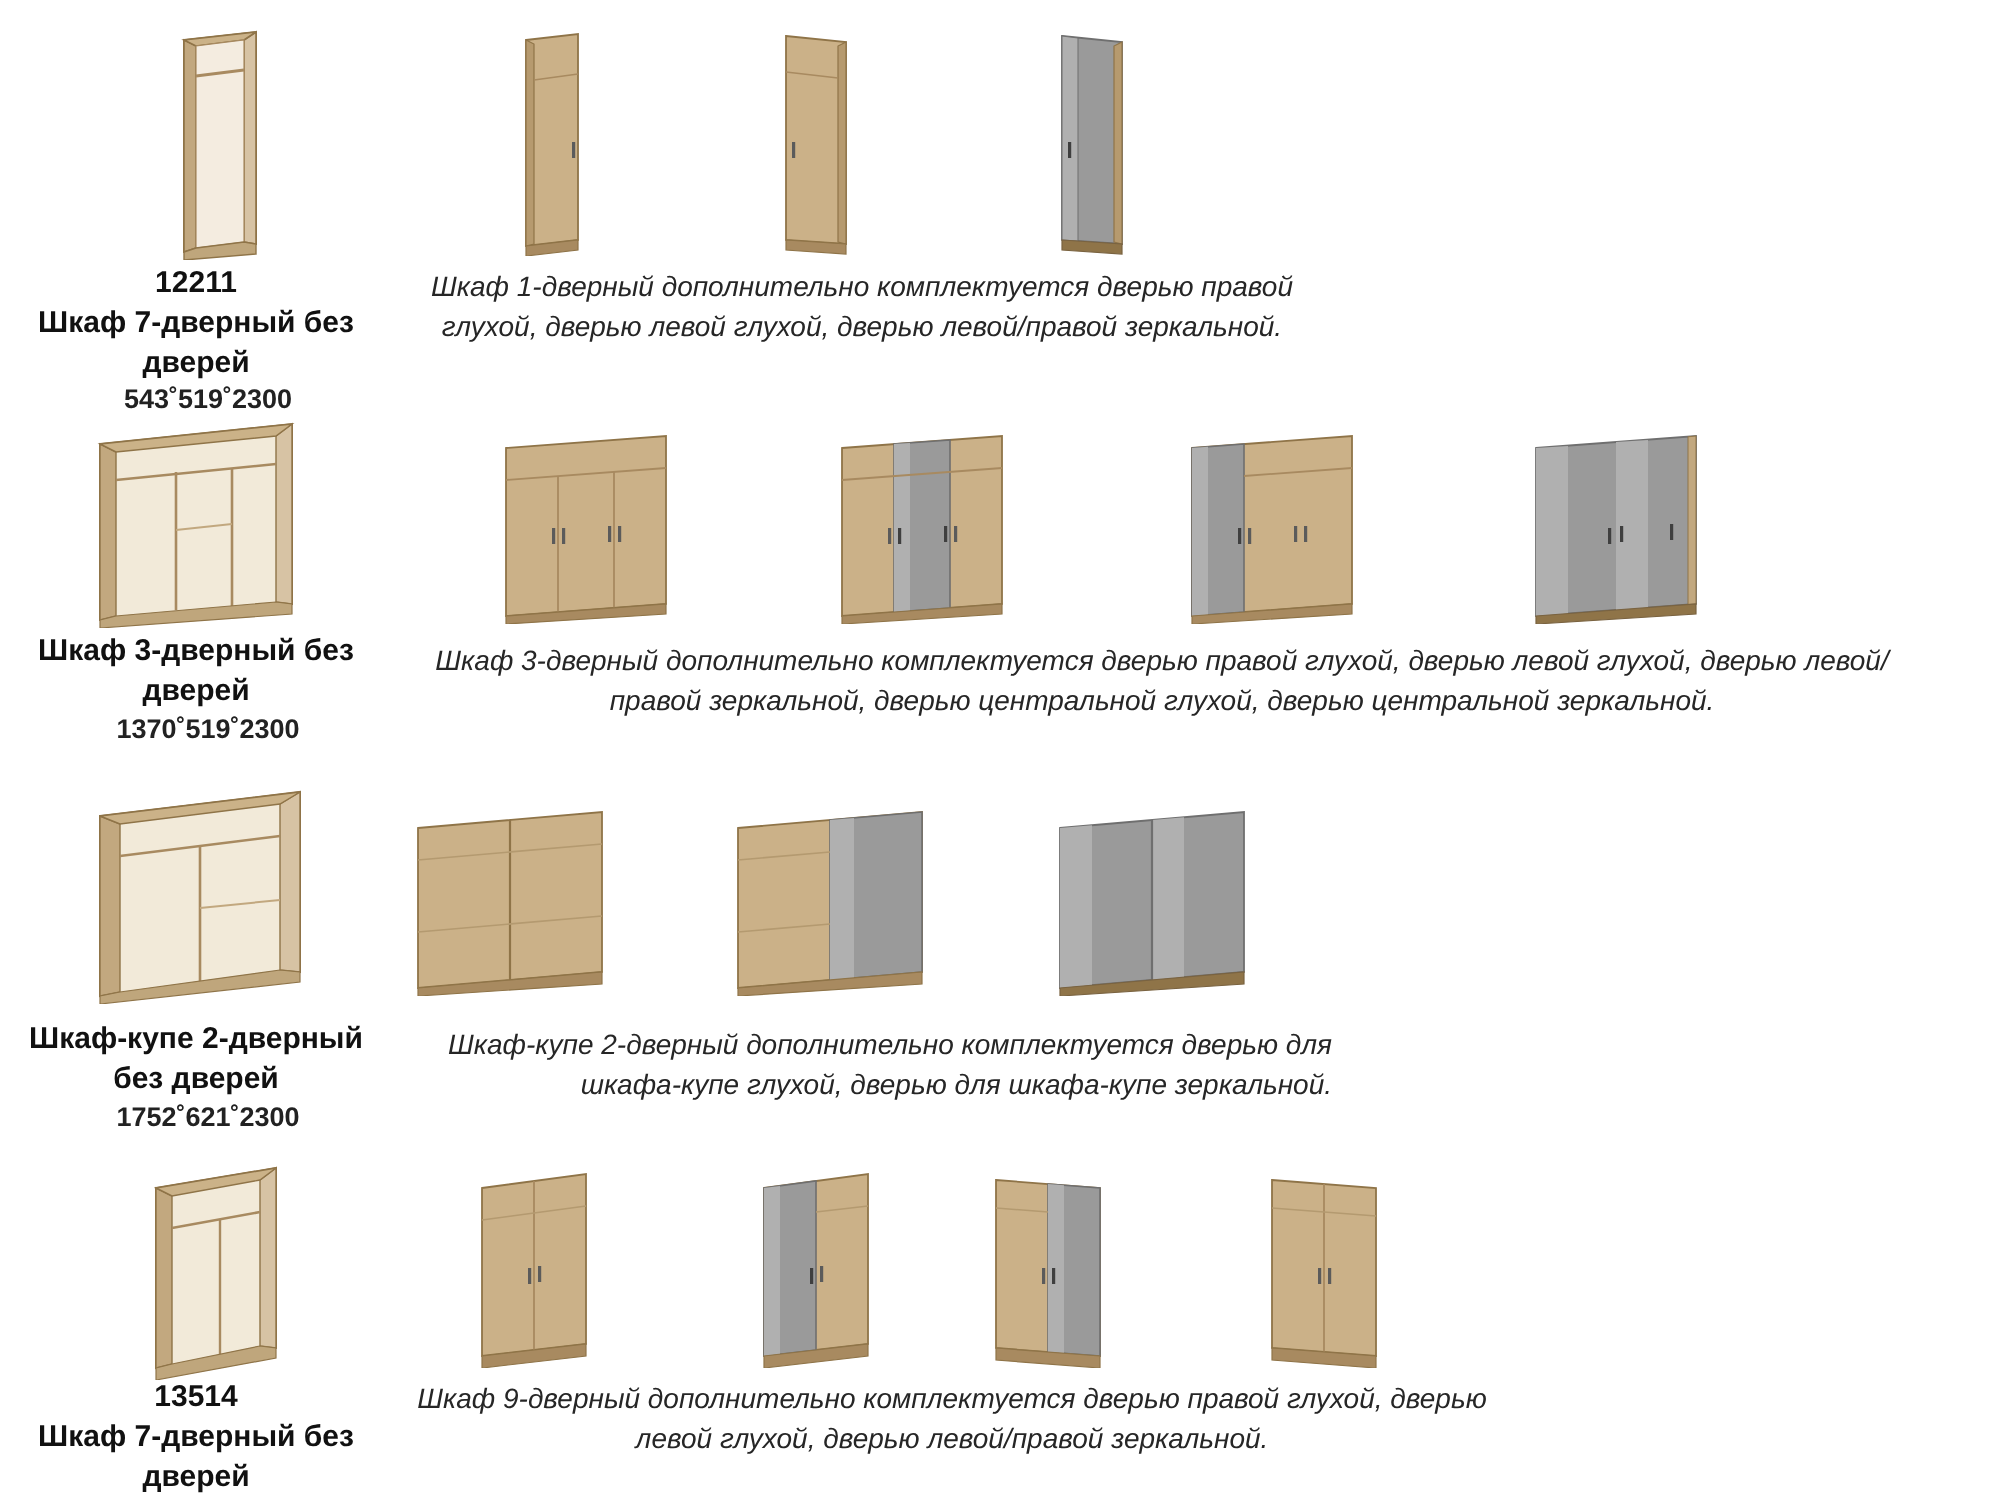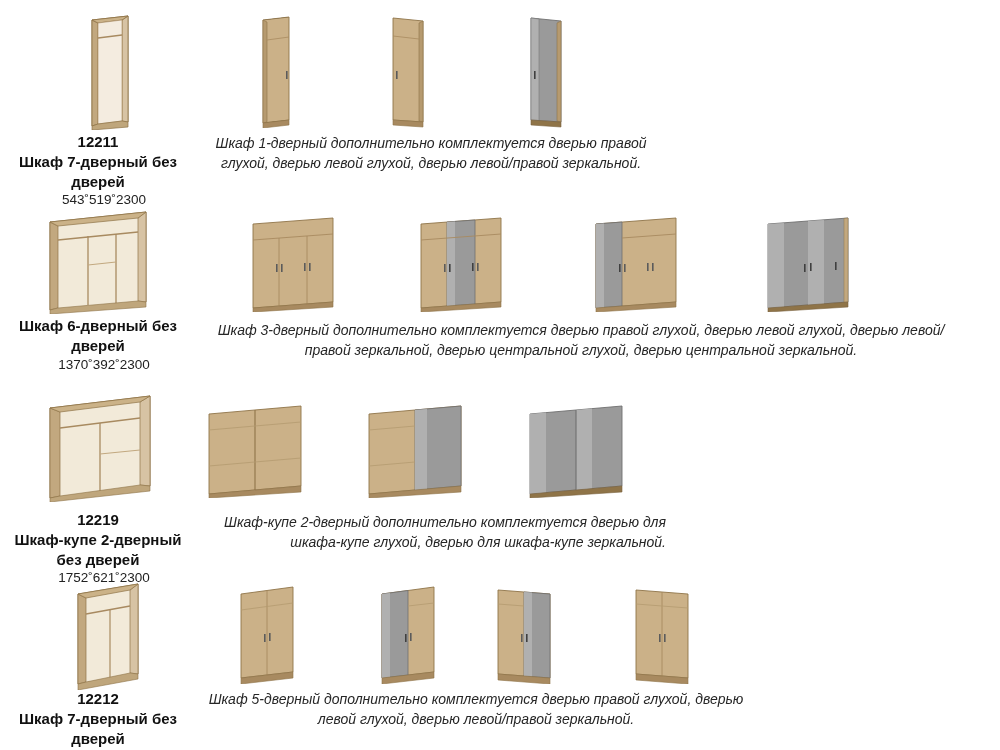--- a/index.html
+++ b/index.html
@@ -44,21 +44,21 @@
   }
   .caption .code {
     font-weight: bold;
     font-size: 15px;
   }
   .caption .name {
     font-weight: bold;
     font-size: 15px;
   }
   .caption .dims {
-    font-weight: normal;
+    font-weight: bold;
     font-size: 13.5px;
     color: #222;
     margin-left: 12px;
   }
 
   
   .note {
     position: absolute;
     font-style: italic;
     font-size: 14px;
@@ -128,22 +128,22 @@
         <polygon points="38,5 34,7 34,105 38,106" fill="#b69a6f" stroke="#8f7448" stroke-width="0.6"></polygon>
         <rect x="11" y="55" width="1.6" height="8" fill="#3f3f3f"></rect>
         <polygon points="8,104 38,106 38,111 8,109" fill="#8f7448" stroke="#7a6340" stroke-width="0.6"></polygon>
       </svg>
     </div>
   </div>
 
   <div class="row" id="row-2">
 
     <div class="caption" style="top:120px;">
-      <div class="name">Шкаф 6-дверный без дверей</div>
-      <div class="dims">1370˚392˚2300</div>
+      <div class="name">Шкаф 3-дверный без дверей</div>
+      <div class="dims">1370˚519˚2300</div>
     </div>
 
     <div class="note" style="left:196px; top:124px; width:770px;">Шкаф 3-дверный дополнительно комплектуется дверью правой глухой, дверью левой глухой, дверью левой/правой зеркальной, дверью центральной глухой, дверью центральной зеркальной.</div>
 
     <div class="fig" style="left:40px; top:14px;">
       <svg width="120" height="104" viewBox="0 0 120 104">
         <polygon points="10,12 106,2 106,92 10,100" fill="#f2ead9" stroke="#8f7448" stroke-width="1"></polygon>
         <polygon points="10,12 18,16 18,98 10,100" fill="#c2a87f" stroke="#8f7448" stroke-width="0.7"></polygon>
         <polygon points="106,2 98,8 98,91 106,92" fill="#d7c3a4" stroke="#8f7448" stroke-width="0.7"></polygon>
         <polygon points="10,12 106,2 98,8 18,16" fill="#cbb288" stroke="#8f7448" stroke-width="0.7"></polygon>
@@ -207,21 +207,20 @@
         <rect x="50" y="47" width="1.6" height="8" fill="#3f3f3f"></rect>
         <rect x="75" y="46" width="1.6" height="8" fill="#3f3f3f"></rect>
         <polygon points="8,92 88,86 88,91 8,96" fill="#8f7448" stroke="#7a6340" stroke-width="0.6"></polygon>
       </svg>
     </div>
   </div>
 
   <div class="row" id="row-3">
 
     <div class="caption" style="top:128px;">
-      <div class="code name">12219</div>
       <div class="name">Шкаф-купе 2-дверный без дверей</div>
       <div class="dims">1752˚621˚2300</div>
     </div>
 
     <div class="note" style="left:196px; top:130px; width:470px;text-align:right;">Шкаф-купе 2-дверный дополнительно комплектуется дверью для шкафа-купе глухой, дверью для шкафа-купе зеркальной.</div>
 
     <div class="fig" style="left:42px; top:12px;">
       <svg width="120" height="108" viewBox="0 0 120 108">
         <polygon points="8,14 108,2 108,92 8,104" fill="#f2ead9" stroke="#8f7448" stroke-width="1"></polygon>
         <polygon points="8,14 18,18 18,102 8,104" fill="#c2a87f" stroke="#8f7448" stroke-width="0.7"></polygon>
@@ -262,26 +261,26 @@
         <polygon points="52,6 68,4.6 68,84.6 52,86" fill="#b0b0b0"></polygon>
         <line x1="52" y1="6" x2="52" y2="86" stroke="#6f6f6f" stroke-width="1.1"></line>
         <polygon points="6,90 98,82 98,88 6,94" fill="#8f7448" stroke="#7a6340" stroke-width="0.6"></polygon>
       </svg>
     </div>
   </div>
 
   <div class="row" id="row-4">
 
     <div class="caption" style="top:125px;">
-      <div class="code">12212</div>
+      <div class="code">13514</div>
       <div class="name">Шкаф 7-дверный без дверей</div>
       <div class="dims">921˚519˚2300</div>
     </div>
 
-    <div class="note" style="left:196px; top:125px; width:560px;">Шкаф 5-дверный дополнительно комплектуется дверью правой глухой, дверью левой глухой, дверью левой/правой зеркальной.</div>
+    <div class="note" style="left:196px; top:125px; width:560px;">Шкаф 9-дверный дополнительно комплектуется дверью правой глухой, дверью левой глухой, дверью левой/правой зеркальной.</div>
 
     <div class="fig" style="left:68px; top:18px;">
       <svg width="84" height="108" viewBox="0 0 84 108">
         <polygon points="10,12 70,2 70,92 10,102" fill="#f2ead9" stroke="#8f7448" stroke-width="1"></polygon>
         <polygon points="10,12 18,16 18,100 10,102" fill="#c2a87f" stroke="#8f7448" stroke-width="0.7"></polygon>
         <polygon points="70,2 62,8 62,91 70,92" fill="#d7c3a4" stroke="#8f7448" stroke-width="0.7"></polygon>
         <polygon points="10,12 70,2 62,8 18,16" fill="#cbb288" stroke="#8f7448" stroke-width="0.7"></polygon>
         <line x1="18" y1="32" x2="62" y2="24" stroke="#a88a60" stroke-width="1.3"></line>
         <line x1="42" y1="28" x2="42" y2="96" stroke="#a88a60" stroke-width="1.2"></line>
         <polygon points="10,102 18,100 62,91 70,92 70,97 10,108" fill="#bfa67c" stroke="#8f7448" stroke-width="0.6"></polygon>

